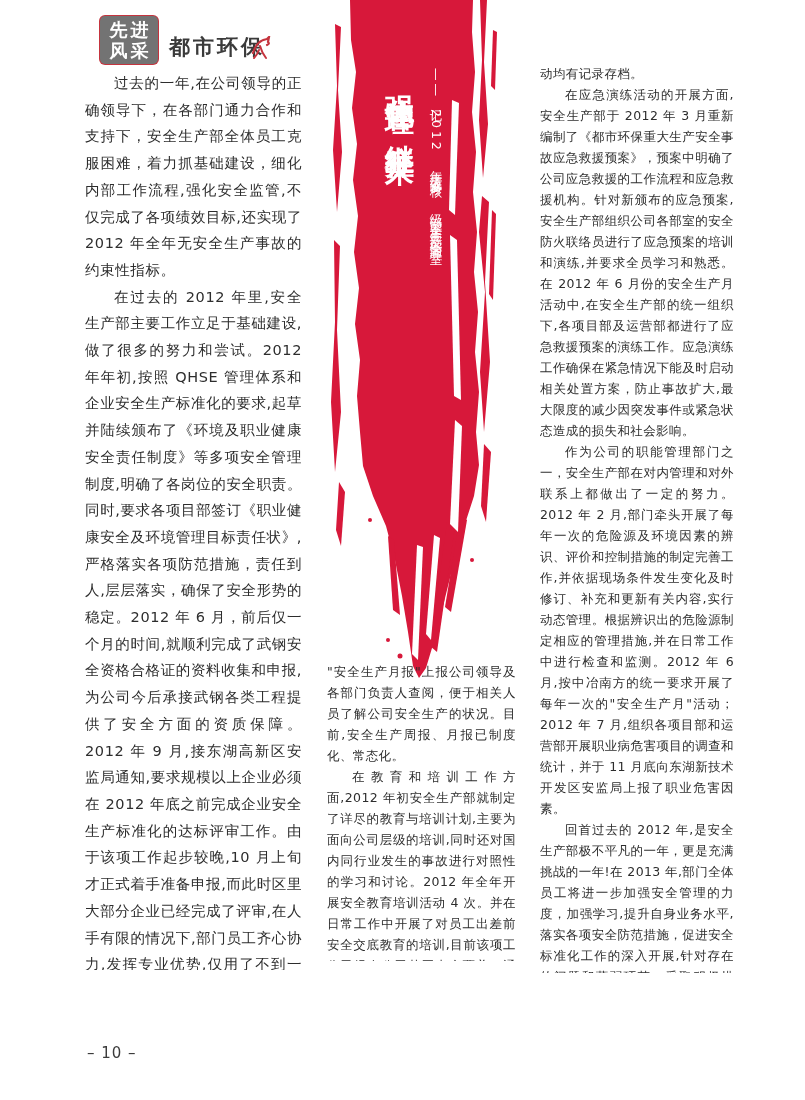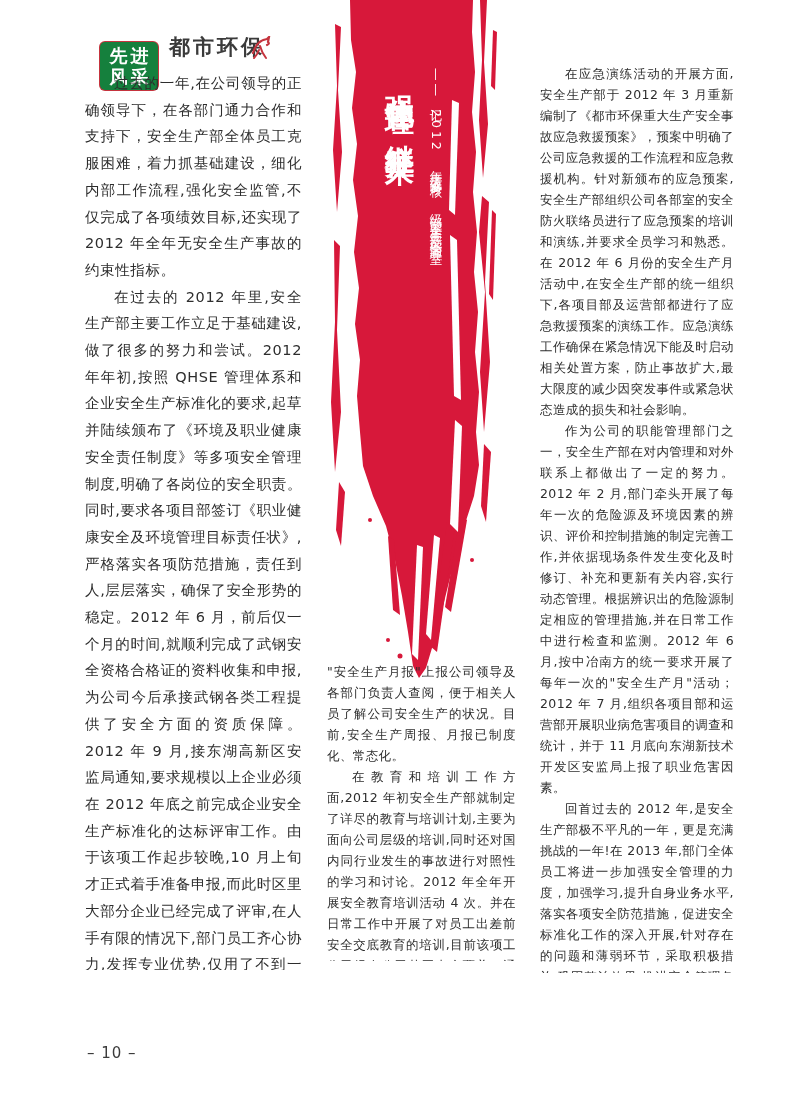--- a/index.html
+++ b/index.html
@@ -6,26 +6,25 @@
   body{
     width:805px;height:1100px;background:#ffffff;position:relative;
     font-family:"DejaVu Sans","Liberation Sans",sans-serif;
     -webkit-font-smoothing:antialiased;
   }
   .page{position:absolute;inset:0;overflow:hidden;}
 
   
   .seal{
     position:absolute;left:100px;top:16px;width:58px;height:48px;
-    background:#15803d;border-radius:5px;color:#fff;
+    background:#737373;border-radius:5px;color:#fff;
     display:flex;flex-direction:column;align-items:center;justify-content:center;
     font-family:"DejaVu Serif","Liberation Serif",serif;font-weight:bold;
     font-size:18px;line-height:21px;letter-spacing:3px;text-indent:3px;
     box-shadow:0 0 0 1px #c5343e;
-    margin-top:26px;
   }
   .brand{
     position:absolute;left:169px;top:33px;
     font-size:21px;font-weight:bold;color:#3a3a3a;letter-spacing:3px;
   }
   .brand-mark{position:absolute;left:250px;top:36px;}
 
   
   .col{position:absolute;text-align:justify;color:#2d2d2d;overflow:hidden;}
   .col p{margin:0;padding:0;}
@@ -112,20 +111,21 @@
     <div class="banner-title">强化管理　继往开来</div>
     <div class="banner-subtitle">——记 2012 年度绩效考核 A 级部室安全生产部及安全管理室</div>
   </div>
 
   <section class="col col2">
     <p>"安全生产月报"上报公司领导及各部门负责人查阅，便于相关人员了解公司安全生产的状况。目前,安全生产周报、月报已制度化、常态化。</p>
     <p class="indent">在教育和培训工作方面,2012 年初安全生产部就制定了详尽的教育与培训计划,主要为面向公司层级的培训,同时还对国内同行业发生的事故进行对照性的学习和讨论。2012 年全年开展安全教育培训活动 4 次。并在日常工作中开展了对员工出差前安全交底教育的培训,目前该项工作已经在公司范围内全覆盖。通过针对性不同的培训让员工更加了解安全的重要意义,所有教育培训活</p>
   </section>
 
   <section class="col col3">
+    <p>动均有记录存档。</p>
     <p class="indent">在应急演练活动的开展方面,安全生产部于 2012 年 3 月重新编制了《都市环保重大生产安全事故应急救援预案》，预案中明确了公司应急救援的工作流程和应急救援机构。针对新颁布的应急预案,安全生产部组织公司各部室的安全防火联络员进行了应急预案的培训和演练,并要求全员学习和熟悉。在 2012 年 6 月份的安全生产月活动中,在安全生产部的统一组织下,各项目部及运营部都进行了应急救援预案的演练工作。应急演练工作确保在紧急情况下能及时启动相关处置方案，防止事故扩大,最大限度的减少因突发事件或紧急状态造成的损失和社会影响。</p>
     <p class="indent">作为公司的职能管理部门之一，安全生产部在对内管理和对外联系上都做出了一定的努力。2012 年 2 月,部门牵头开展了每年一次的危险源及环境因素的辨识、评价和控制措施的制定完善工作,并依据现场条件发生变化及时修订、补充和更新有关内容,实行动态管理。根据辨识出的危险源制定相应的管理措施,并在日常工作中进行检查和监测。2012 年 6 月,按中冶南方的统一要求开展了每年一次的"安全生产月"活动；2012 年 7 月,组织各项目部和运营部开展职业病危害项目的调查和统计，并于 11 月底向东湖新技术开发区安监局上报了职业危害因素。</p>
     <p class="indent">回首过去的 2012 年,是安全生产部极不平凡的一年，更是充满挑战的一年!在 2013 年,部门全体员工将进一步加强安全管理的力度，加强学习,提升自身业务水平,落实各项安全防范措施，促进安全标准化工作的深入开展,针对存在的问题和薄弱环节，采取积极措施,巩固整治效果,推进安全管理各项工作扎实有效开展,确保公司安全生产局面的稳定和提高,保证公司的各项工作安全、顺利进行!</p>
   </section>
 
   <div class="page-number">– 10 –</div>
 
 </div>
 
 </body></html>

